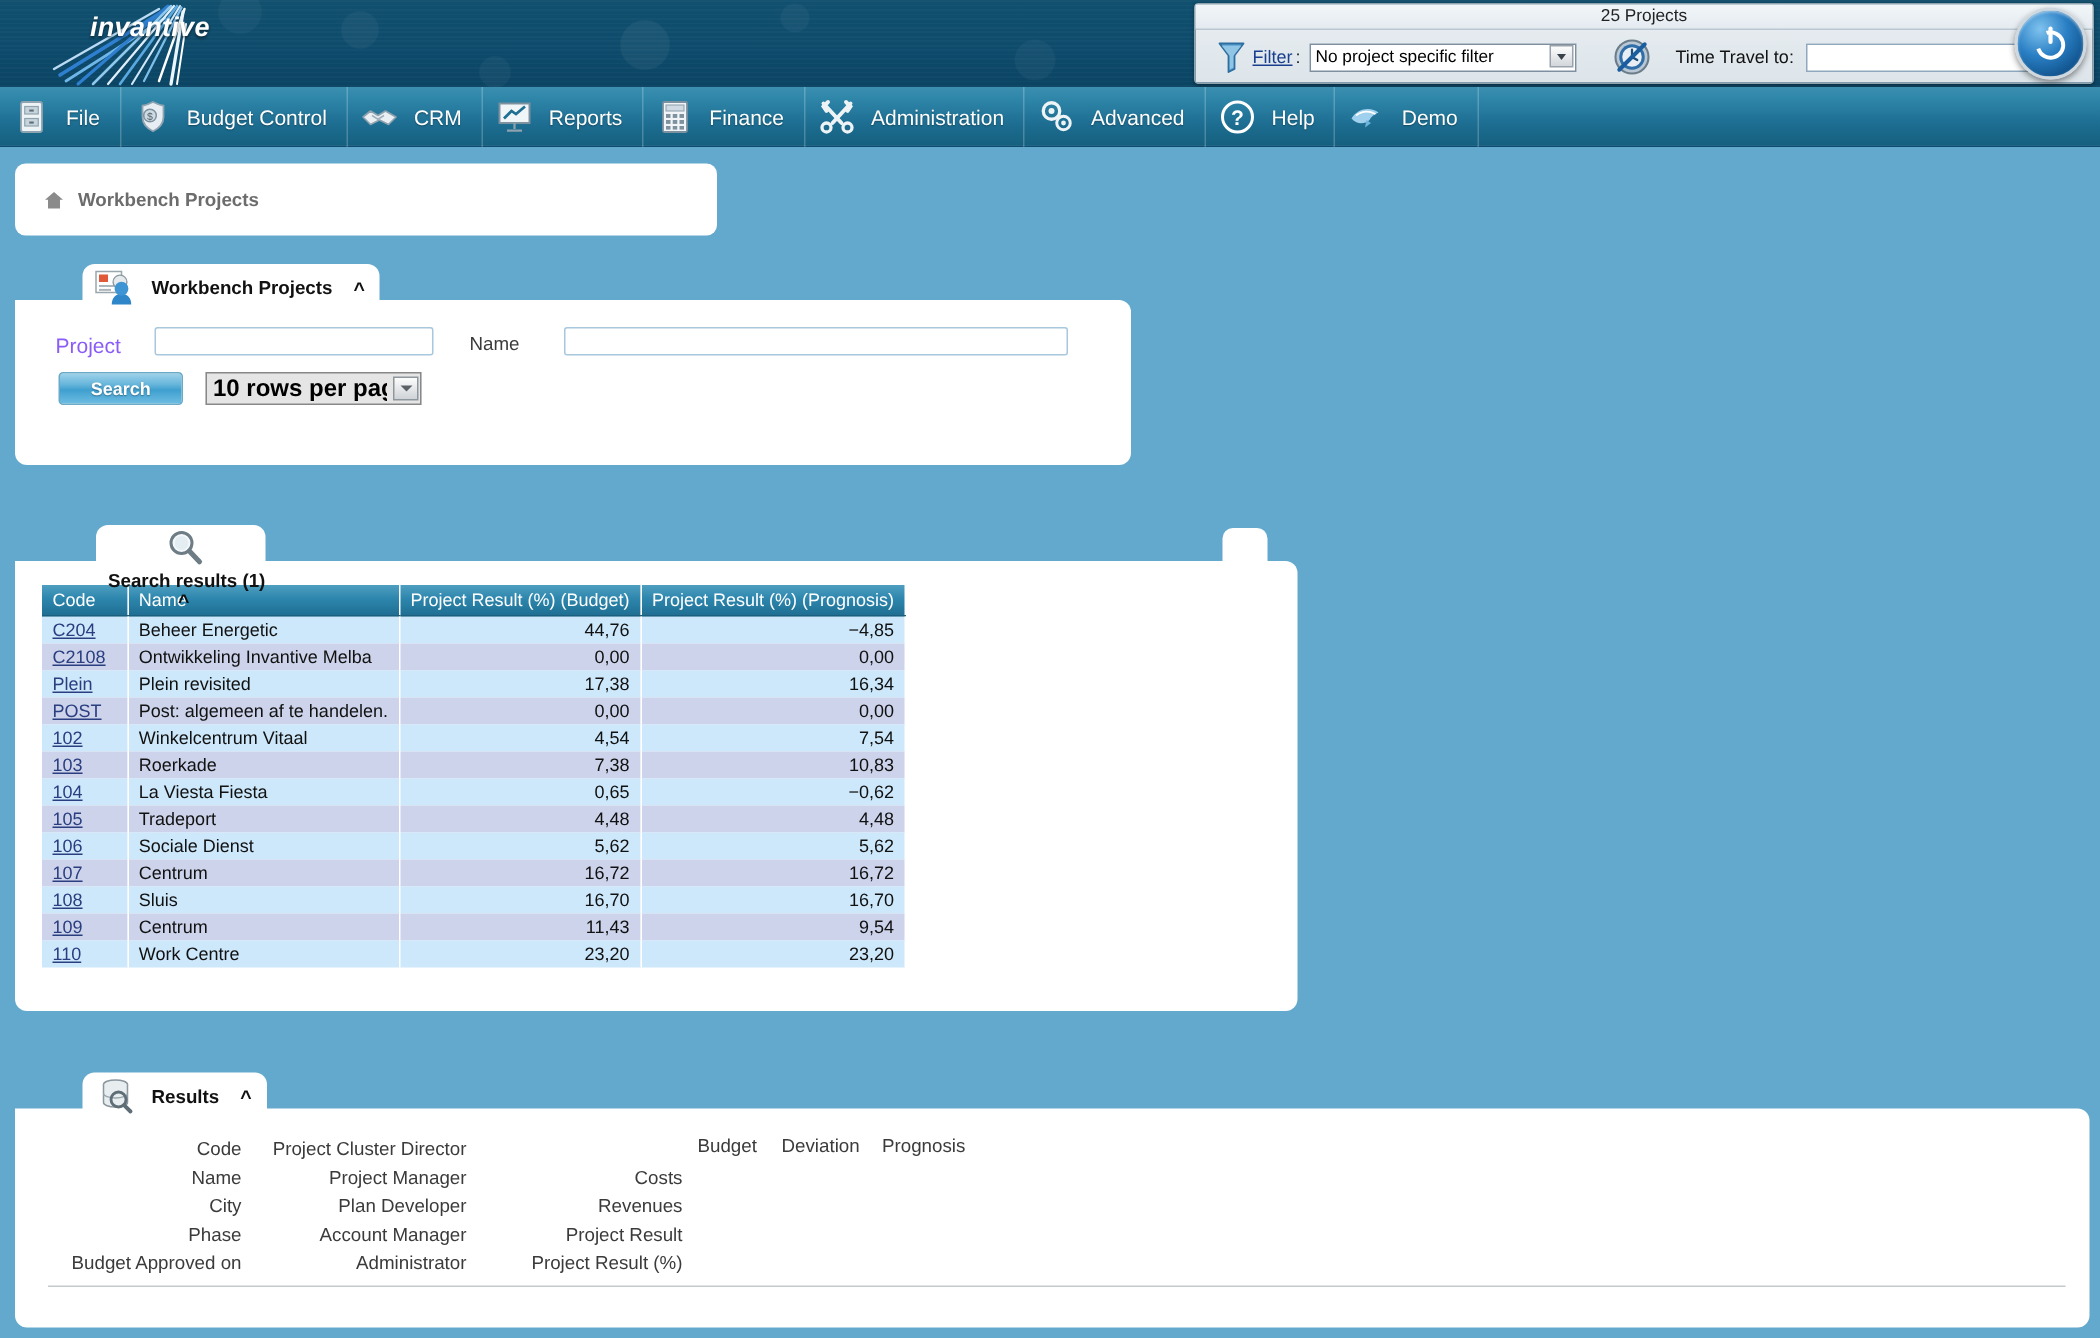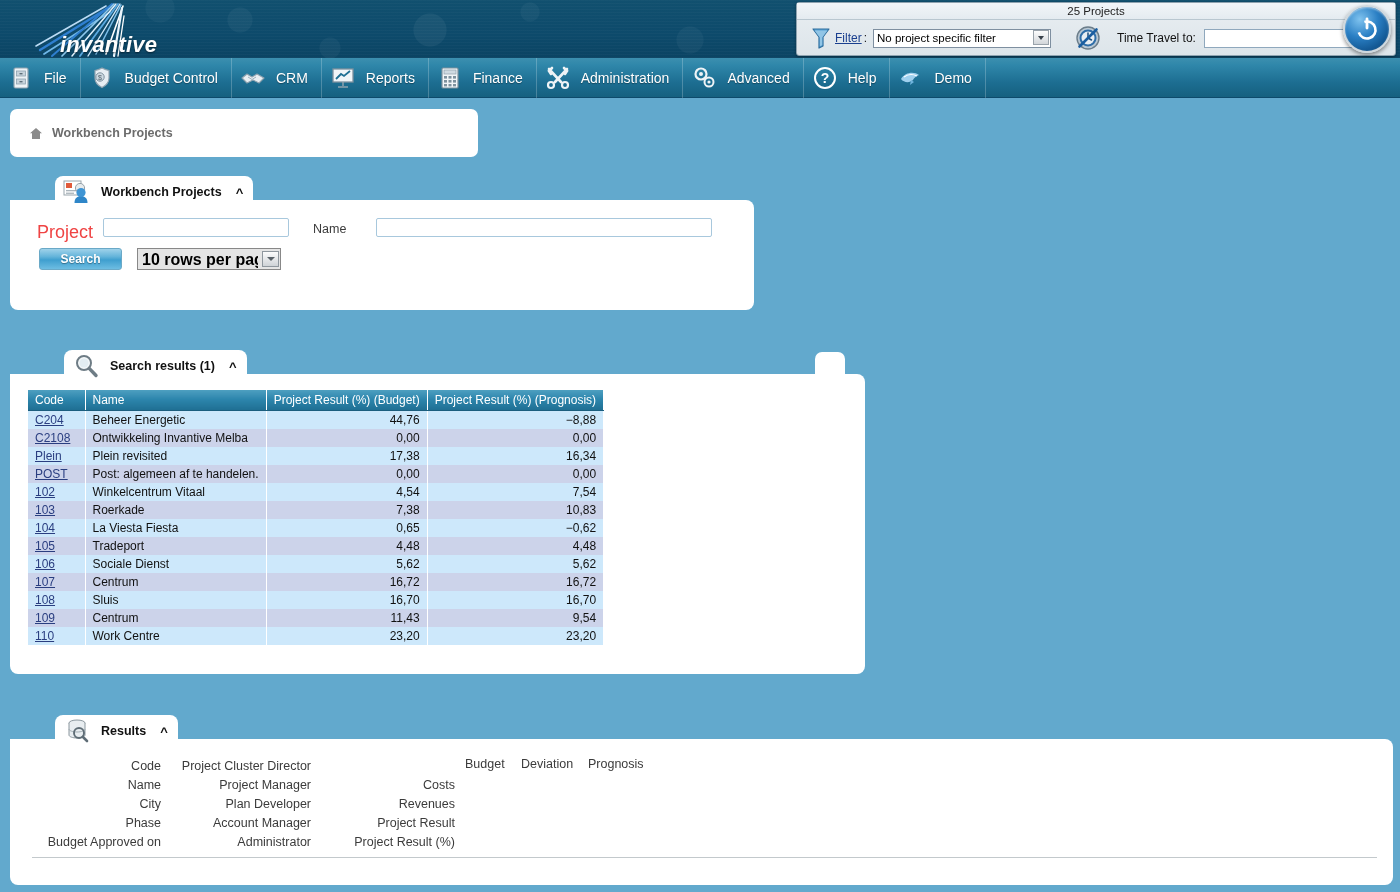--- a/index.html
+++ b/index.html
@@ -24,22 +24,22 @@
       radial-gradient(circle at 160px 8px, rgba(255,255,255,.035) 14px, transparent 15px),
       repeating-linear-gradient(0deg, rgba(255,255,255,.022) 0 1px, transparent 1px 3px),
       linear-gradient(180deg, #11506f 0%, #0d4a6b 60%, #0b4463 100%);
     overflow: hidden;
   }
   #logo-wrap {
     position: absolute; left: 22px; top: 2px; width: 170px; height: 54px;
   }
   #logo-burst { position: absolute; left: 0; top: 0; }
   #logo-text {
-    position: absolute; left: 38px; top: 30px;
-    color: #ffffff; font-size: 22px; font-style: italic; font-weight: bold;
+    position: absolute; left: 38px; top: 6px;
+    color: #ffffff; font-size: 18px; font-style: italic; font-weight: bold;
     letter-spacing: .2px;
     text-shadow: 0 1px 2px rgba(0,0,0,.5);
   }
 
   
   #top-bar {
     position: absolute; left: 796px; top: 2px; width: 600px; height: 54px;
     background: linear-gradient(180deg,#e9eef2 0%, #dde5ea 100%);
     border: 1px solid #8fa3b0;
     border-radius: 3px;
@@ -149,21 +149,21 @@
   }
   .panel-body {
     position: absolute; background: #ffffff; border-radius: 0 8px 8px 8px;
     z-index: 1;
   }
 
   
   #search-tab { left: 55px; top: 176px; }
   #search-panel { left: 10px; top: 200px; width: 744px; height: 110px; }
   #lbl-project {
-    position: absolute; left: 27px; top: 22px; font-size: 18px; color: #ef4444;
+    position: absolute; left: 27px; top: 22px; font-size: 14px; color: #8b5cf6;
   }
   #input-project {
     position: absolute; left: 93px; top: 18px; width: 186px; height: 19px;
     border: 1px solid #a8c8dd; background: #fff; font-size: 12px; padding: 0 3px;
     font-family: "Liberation Sans", sans-serif; border-radius: 2px;
   }
   #lbl-name {
     position: absolute; left: 303px; top: 22px; font-size: 12.5px; color: #3b3b3b;
   }
   #input-name {
@@ -193,21 +193,21 @@
     border: 1px solid #8f979e;
     display:flex;align-items:center;justify-content:center;pointer-events:none;
   }
   #rows-arrow i {
     display:block;width:0;height:0;
     border-left:4px solid transparent;border-right:4px solid transparent;
     border-top:4.5px solid #5a6268;
   }
 
   
-  #results-tab { left: 64px; top: 350px; }
+  #results-tab { left: 64px; top: 350px; flex-direction: column; }
   #stub-tab {
     position: absolute; left: 815px; top: 352px; width: 30px; height: 26px;
     background: #ffffff; border-radius: 7px 7px 0 0; z-index: 2;
   }
   #results-panel { left: 10px; top: 374px; width: 855px; height: 300px; }
 
   table.grid {
     position: absolute; left: 18px; top: 16px;
     border-collapse: collapse; font-size: 12px;
   }
@@ -466,21 +466,21 @@
         <th class="col-name">Name</th>
         <th class="col-budget num">Project Result (%) (Budget)</th>
         <th class="col-prog num">Project Result (%) (Prognosis)</th>
       </tr>
     </thead>
     <tbody id="results-tbody">
         <tr class="odd">
           <td class="code col-code"><a>C204</a></td>
           <td class="col-name">Beheer Energetic</td>
           <td class="num col-budget">44,76</td>
-          <td class="num col-prog">−8,88</td>
+          <td class="num col-prog">−4,85</td>
         </tr>
         <tr class="even">
           <td class="code col-code"><a>C2108</a></td>
           <td class="col-name">Ontwikkeling Invantive Melba</td>
           <td class="num col-budget">0,00</td>
           <td class="num col-prog">0,00</td>
         </tr>
         <tr class="odd">
           <td class="code col-code"><a>Plein</a></td>
           <td class="col-name">Plein revisited</td>

